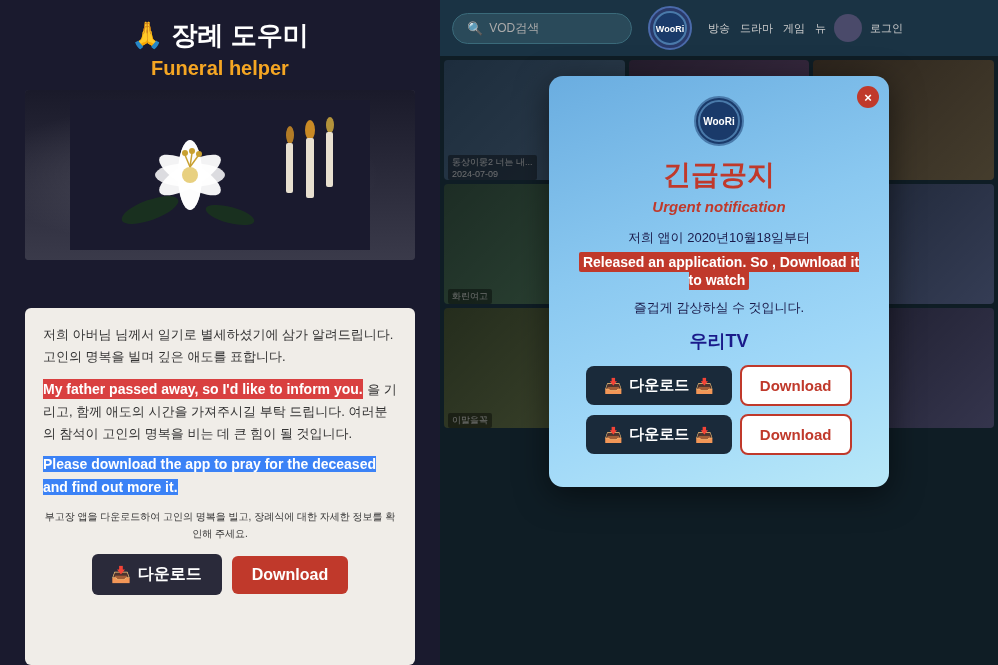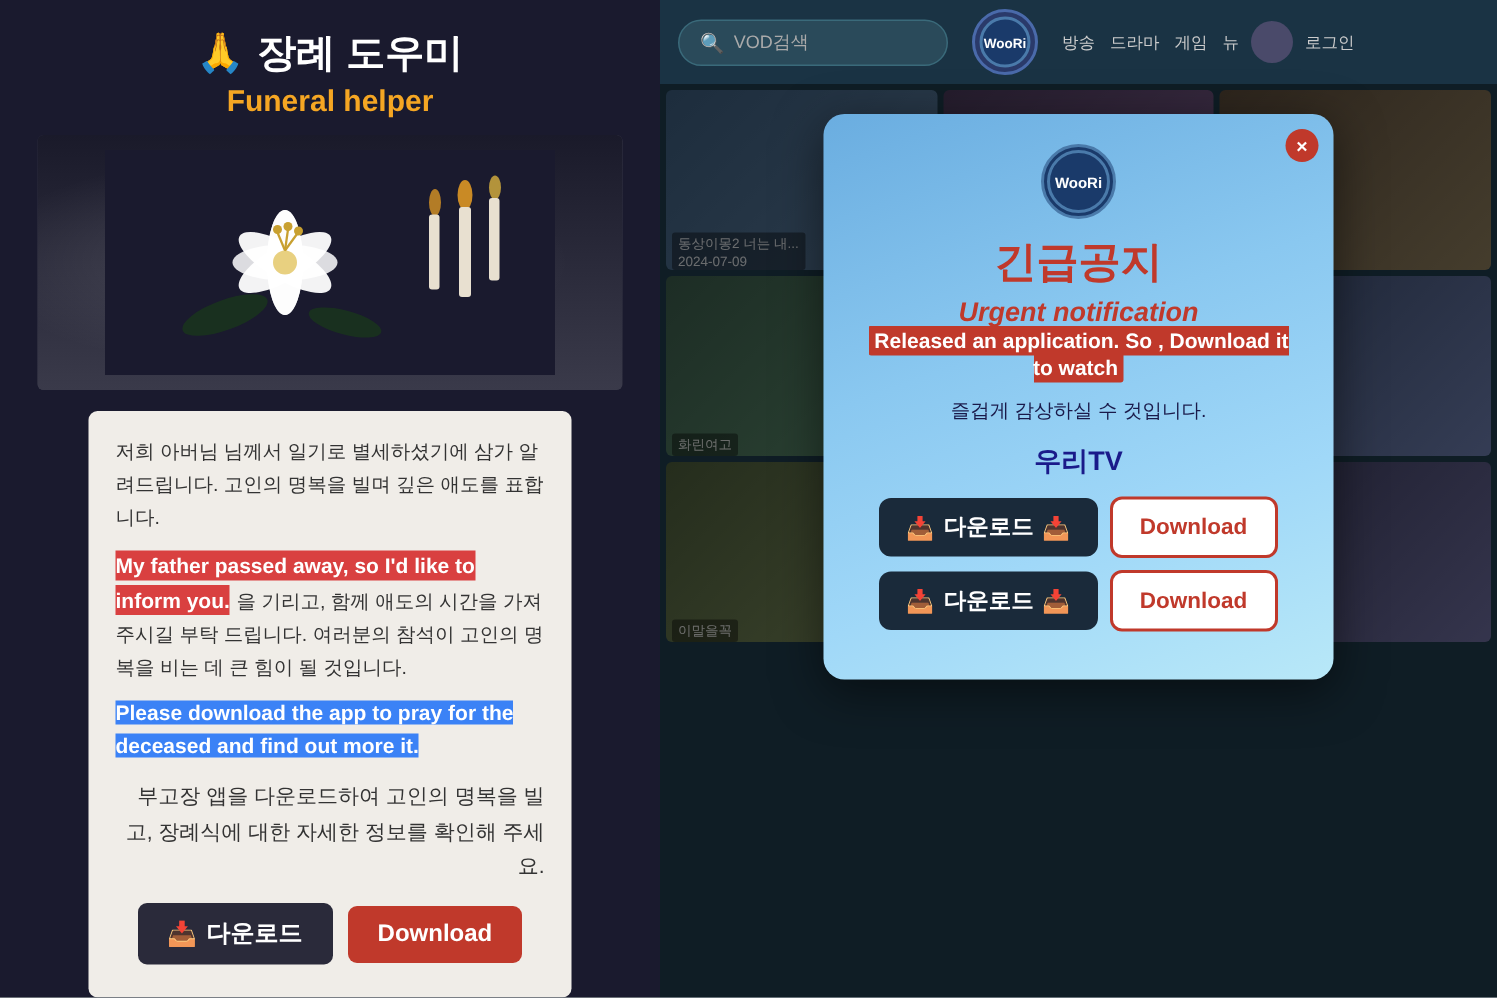--- a/index.html
+++ b/index.html
@@ -65,26 +65,27 @@
       background: radial-gradient(ellipse at 40% 50%, rgba(255,255,255,0.15) 0%, transparent 60%),
                   linear-gradient(to bottom, #1a1a2a, #3a3a4a);
     }
 
     .flower-svg {
       position: relative;
       z-index: 1;
     }
 
     .left-body {
-      width: 322px;
+      width: 390px;
       background: #f0ede8;
       border-radius: 6px;
       padding: 16px 18px;
       flex: 1;
       overflow: hidden;
+      margin-top: 34px;
     }
 
     .body-text-korean {
       font-size: 13px;
       color: #333;
       line-height: 1.7;
       margin-bottom: 10px;
     }
 
     .highlight-text-red {
@@ -101,23 +102,23 @@
     .highlight-blue {
       background: #3b82f6;
       color: white;
       font-size: 14px;
       font-weight: bold;
       line-height: 1.6;
       display: inline;
     }
 
     .body-footer-text {
-      font-size: 14px;
+      font-size: 10px;
       color: #333;
-      text-align: right;
+      text-align: center;
       line-height: 1.7;
       margin-bottom: 12px;
     }
 
     .download-btn-row {
       display: flex;
       align-items: center;
       justify-content: center;
       gap: 10px;
       padding-bottom: 6px;
@@ -333,23 +334,24 @@
 
     .modal-title-korean {
       color: #c0392b;
       font-size: 28px;
       font-weight: 900;
       margin-bottom: 4px;
     }
 
     .modal-title-english {
       color: #c0392b;
-      font-size: 18px;
+      font-size: 15px;
       font-weight: bold;
       font-style: italic;
+      margin-bottom: 12px;
     }
 
     .modal-body-text {
       color: #1a1a4a;
       font-size: 13px;
       line-height: 1.7;
       margin-bottom: 4px;
     }
 
     .modal-highlight {
@@ -532,20 +534,21 @@
       <div class="modal-logo">
         <svg width="44" height="44" viewBox="0 0 44 44">
           <circle cx="22" cy="22" r="20" fill="#1a3a6a" stroke="#4a7aaa" stroke-width="2"></circle>
           <text x="22" y="26" text-anchor="middle" font-size="10" fill="white" font-weight="bold">WooRi</text>
         </svg>
       </div>
 
       <div class="modal-title-korean">긴급공지</div>
       <div class="modal-title-english">Urgent notification</div>
 
+      <p class="modal-body-text">저희 앱이 2020년10월18일부터</p>
       <div style="margin-bottom:8px;">
         <span class="modal-highlight">Released an application. So , Download it to watch</span>
       </div>
       <p class="modal-body-text2">즐겁게 감상하실 수 것입니다.</p>
 
       <div class="modal-brand">우리TV</div>
 
       <div class="modal-btn-row">
         <button class="modal-btn-dark">
           <span>📥</span>

